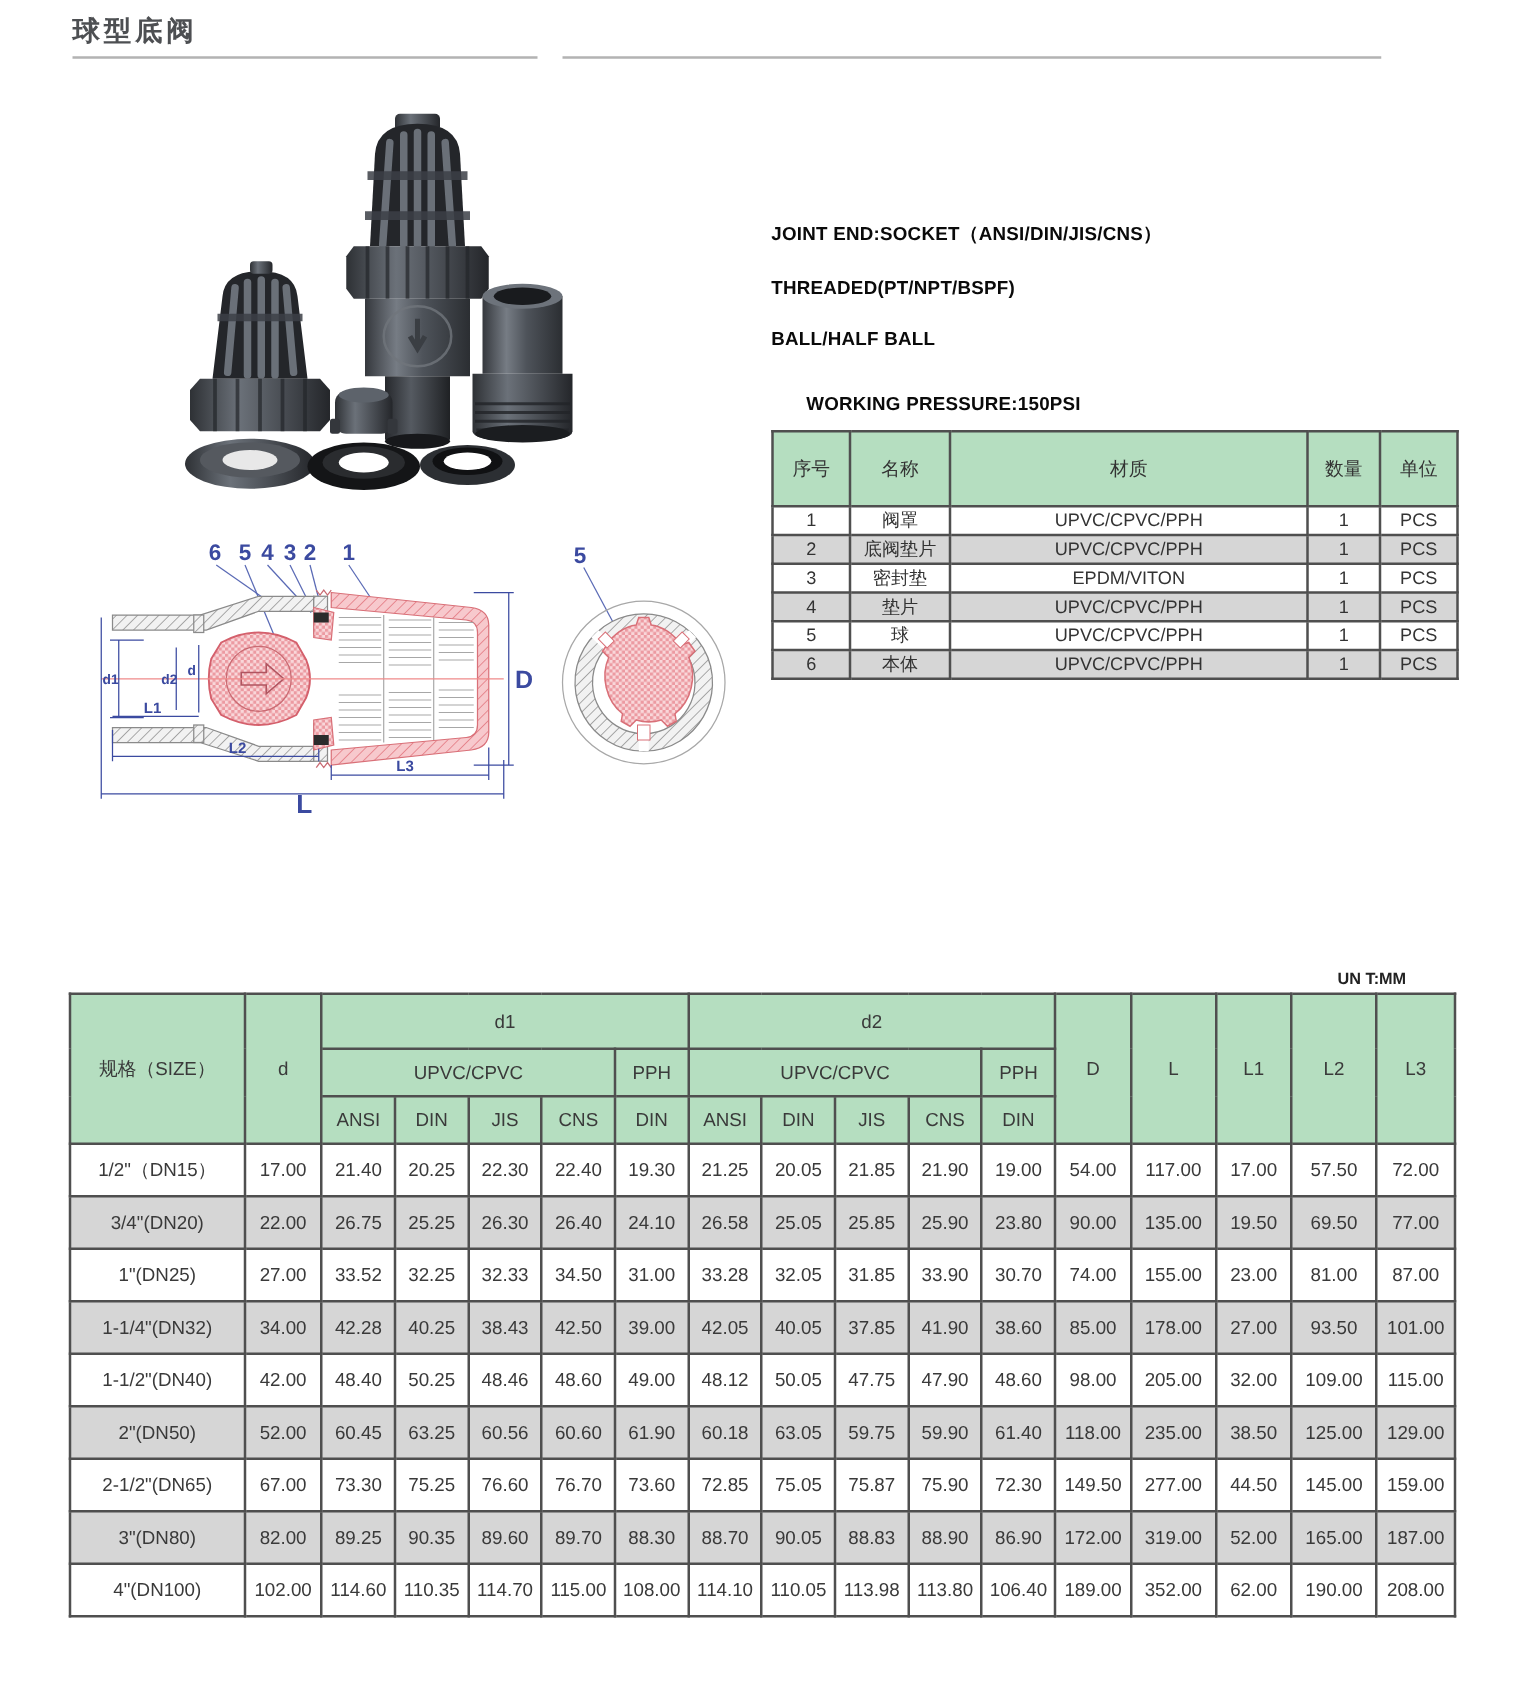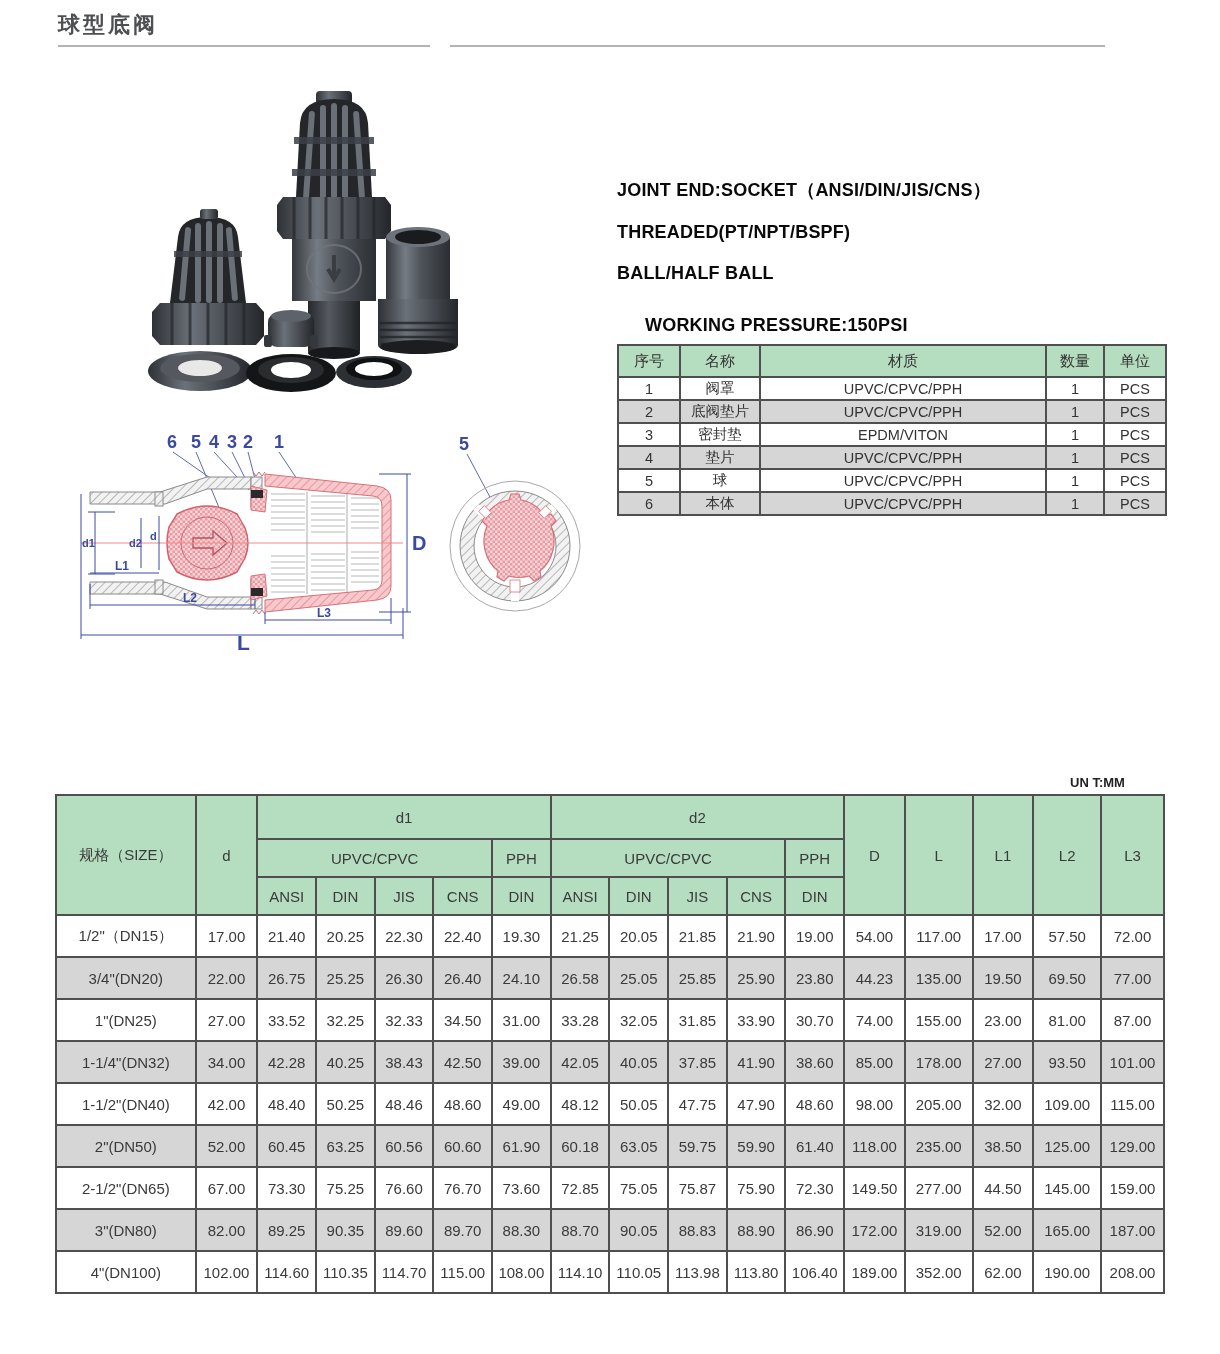--- a/index.html
+++ b/index.html
@@ -14,28 +14,28 @@
   .title-en { position:absolute; left:450px; top:7px; font-size:27px; font-weight:bold;
               color:#00B39B; letter-spacing:0.5px; }
   .rule-right { position:absolute; left:450px; top:45px; width:655px; height:2px; background:#b3b3b3; }
 
   
   .photo-wrap { position:absolute; left:78px; top:85px; width:462px; height:332px; }
   .draw-wrap  { position:absolute; left:55px; top:428px; width:560px; height:228px; }
   svg { display:block; }
 
   
-  .spec { position:absolute; left:617px; font-size:18px; font-weight:bold; color:#0a0a0a; letter-spacing:0.2px; }
+  .spec { position:absolute; left:617px; font-size:15px; font-weight:bold; color:#0a0a0a; letter-spacing:0.2px; }
   .spec-1 { top:178px; } .spec-2 { top:222px; } .spec-3 { top:263px; } .spec-4 { top:315px;margin-left:28px; }
 
   
   .parts-table { position:absolute; left:617px; top:344px; width:548px;
                  border-collapse:collapse; table-layout:fixed; font-size:14.5px; }
   .parts-table th, .parts-table td { border:2px solid #4f4f4f; text-align:center; color:#333; }
-  .parts-table th { background:#B5DEC0; height:32px; font-weight:normal; font-size:15px; }
+  .parts-table th { background:#B5DEC0; height:60px; font-weight:normal; font-size:15px; }
   .parts-table td { height:21px; padding:1px 2px; }
   .parts-table tbody tr:nth-child(even) { background:#d6d6d6; }
 
   
   .unit-note { position:absolute; left:1030px; top:775px; width:135px; text-align:center;
                font-size:13px; font-weight:bold; color:#222; }
   .dims-table { position:absolute; left:55px; top:794px; width:1110px;
                 border-collapse:collapse; table-layout:fixed; font-size:15px; }
   .dims-table th, .dims-table td { border:2px solid #4f4f4f; text-align:center; color:#3a3a3a; }
   .dims-table thead th { background:#B5DEC0; font-weight:normal; }
@@ -426,21 +426,21 @@
           <td>26.75</td>
           <td>25.25</td>
           <td>26.30</td>
           <td>26.40</td>
           <td>24.10</td>
           <td>26.58</td>
           <td>25.05</td>
           <td>25.85</td>
           <td>25.90</td>
           <td>23.80</td>
-          <td>44.23</td>
+          <td>90.00</td>
           <td>135.00</td>
           <td>19.50</td>
           <td>69.50</td>
           <td>77.00</td>
         </tr>
         <tr>
           <td>1"(DN25)</td>
           <td>27.00</td>
           <td>33.52</td>
           <td>32.25</td>

